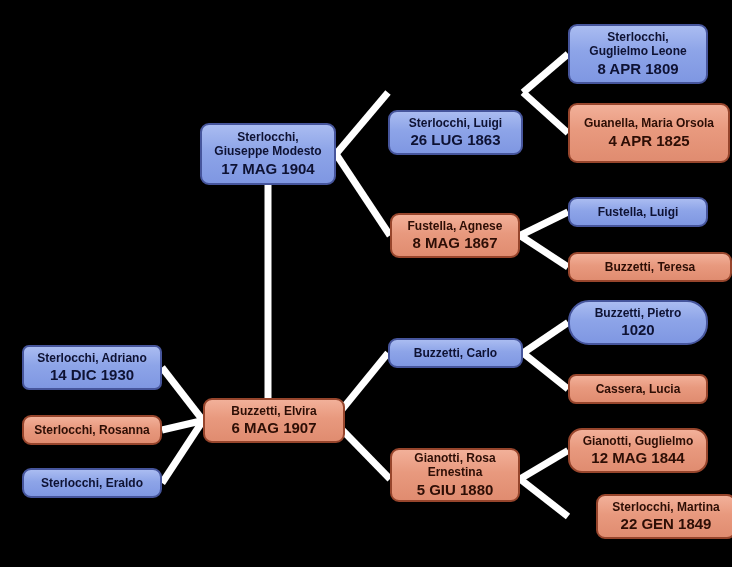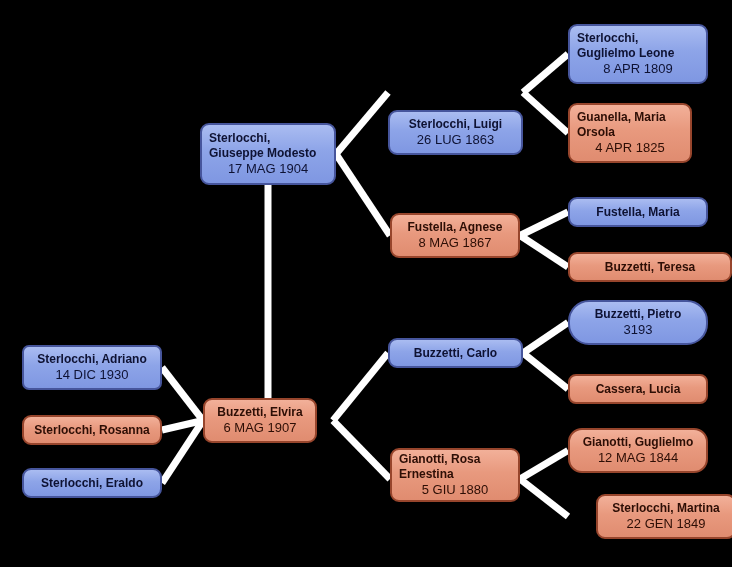--- a/index.html
+++ b/index.html
@@ -23,41 +23,43 @@
     height: 567px;
   }
   .person {
     position: absolute;
     box-sizing: border-box;
     border-radius: 9px;
     display: flex;
     flex-direction: column;
     align-items: center;
     justify-content: center;
+    text-align: center;
     padding: 2px 7px;
     line-height: 1.22;
     cursor: pointer;
   }
   .person.blue {
     background: linear-gradient(#aabcf1 0%, #8da4e8 45%, #7f97e2 100%);
     border: 2px solid #46559c;
     color: #0e1233;
   }
   .person.salmon {
     background: linear-gradient(#f2b099 0%, #e8997e 45%, #e08c70 100%);
     border: 2px solid #97452c;
     color: #2d0e05;
   }
   .pname {
     font-weight: bold;
     font-size: 12px;
   }
   .pdate {
-    font-size: 13px;
+    font-size: 15px;
     margin-top: 1px;
+    font-weight: bold;
   }
 </style>
 </head>
 <body>
 
 <div id="canvas">
   <svg id="edges" viewBox="0 0 732 567">
       <line x1="203" y1="420.5" x2="162" y2="367.5" stroke="#ffffff" stroke-width="7" stroke-linecap="butt"></line>
       <line x1="203" y1="420.5" x2="162" y2="430" stroke="#ffffff" stroke-width="7" stroke-linecap="butt"></line>
       <line x1="203" y1="420.5" x2="162" y2="483" stroke="#ffffff" stroke-width="7" stroke-linecap="butt"></line>
@@ -78,21 +80,21 @@
 <div class="person blue" style="left: 22px; top: 345px; width: 140px; height: 45px; border-radius: 7px;">
       <div class="pname">Sterlocchi, Adriano</div>
       <div class="pdate">14 DIC 1930</div>
     </div>
     <div class="person blue" style="left: 22px; top: 468px; width: 140px; height: 30px;">
       <div class="pname">Sterlocchi, Eraldo</div>
     </div>
     <div class="person salmon" style="left: 22px; top: 415px; width: 140px; height: 30px;">
       <div class="pname">Sterlocchi, Rosanna</div>
     </div>
-    <div class="person salmon" style="left: 203px; top: 398px; width: 114px; height: 45px;">
+    <div class="person salmon" style="left: 203px; top: 398px; width: 142px; height: 45px;">
       <div class="pname">Buzzetti, Elvira</div>
       <div class="pdate">6 MAG 1907</div>
     </div>
     <div class="person blue" style="left: 200px; top: 123px; width: 136px; height: 62px;">
       <div class="pname">Sterlocchi, Giuseppe Modesto</div>
       <div class="pdate">17 MAG 1904</div>
     </div>
     <div class="person blue" style="left: 388px; top: 70px; width: 135px; height: 45px; margin-top: 40px;">
       <div class="pname">Sterlocchi, Luigi</div>
       <div class="pdate">26 LUG 1863</div>
@@ -105,33 +107,33 @@
       <div class="pname">Buzzetti, Carlo</div>
     </div>
     <div class="person salmon" style="left: 390px; top: 448px; width: 130px; height: 54px;">
       <div class="pname">Gianotti, Rosa Ernestina</div>
       <div class="pdate">5 GIU 1880</div>
     </div>
     <div class="person blue" style="left: 568px; top: 24px; width: 140px; height: 60px;">
       <div class="pname">Sterlocchi, Guglielmo Leone</div>
       <div class="pdate">8 APR 1809</div>
     </div>
-    <div class="person salmon" style="left: 568px; top: 103px; width: 124px; height: 60px;">
+    <div class="person salmon" style="left: 568px; top: 103px; width: 162px; height: 60px;">
       <div class="pname">Guanella, Maria Orsola</div>
       <div class="pdate">4 APR 1825</div>
     </div>
     <div class="person blue" style="left: 568px; top: 197px; width: 140px; height: 30px;">
-      <div class="pname">Fustella, Maria</div>
+      <div class="pname">Fustella, Luigi</div>
     </div>
     <div class="person salmon" style="left: 568px; top: 252px; width: 164px; height: 30px;">
       <div class="pname">Buzzetti, Teresa</div>
     </div>
     <div class="person blue" style="left: 568px; top: 300px; width: 140px; height: 45px; border-radius: 21px;">
       <div class="pname">Buzzetti, Pietro</div>
-      <div class="pdate">3193</div>
+      <div class="pdate">1020</div>
     </div>
     <div class="person salmon" style="left: 568px; top: 374px; width: 140px; height: 30px; border-radius: 8px;">
       <div class="pname">Cassera, Lucia</div>
     </div>
     <div class="person salmon" style="left: 568px; top: 428px; width: 140px; height: 45px; border-radius: 14px;">
       <div class="pname">Gianotti, Guglielmo</div>
       <div class="pdate">12 MAG 1844</div>
     </div>
     <div class="person salmon" style="left: 596px; top: 494px; width: 140px; height: 45px;">
       <div class="pname">Sterlocchi, Martina</div>

